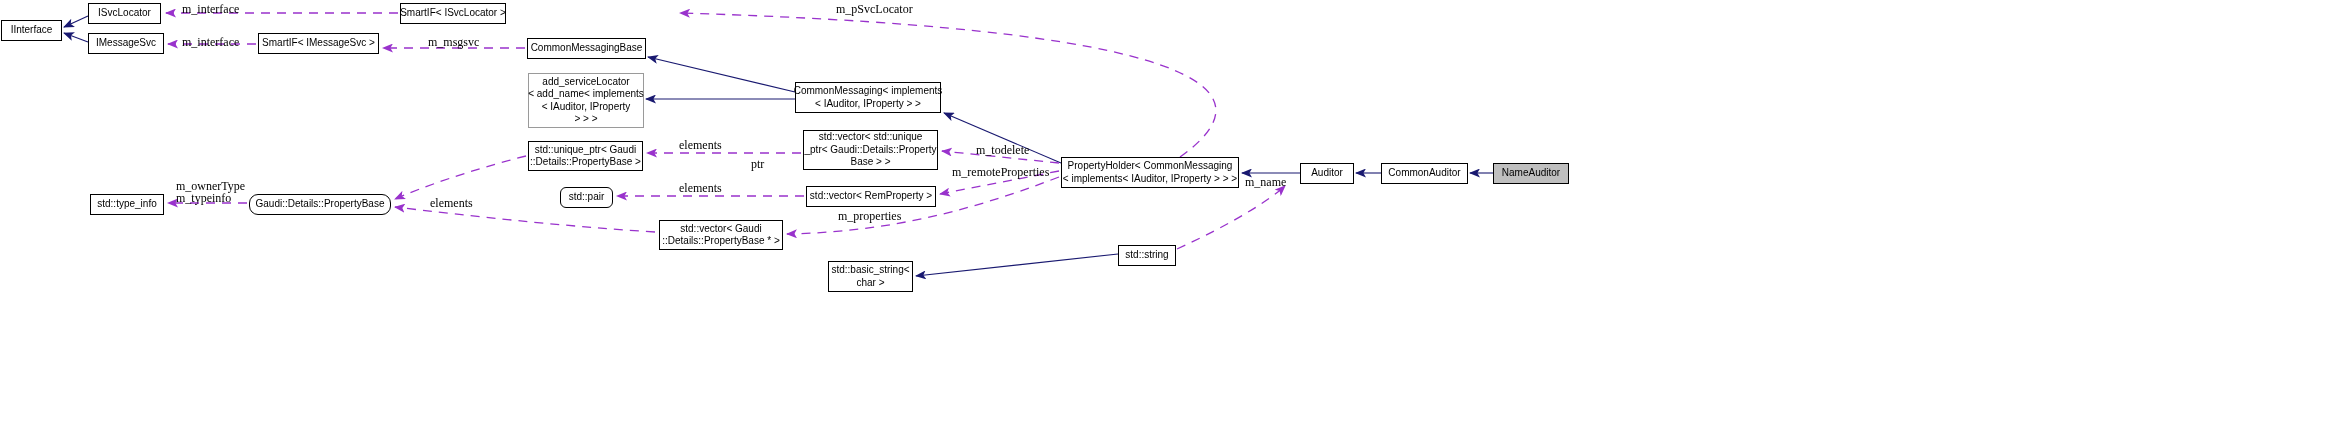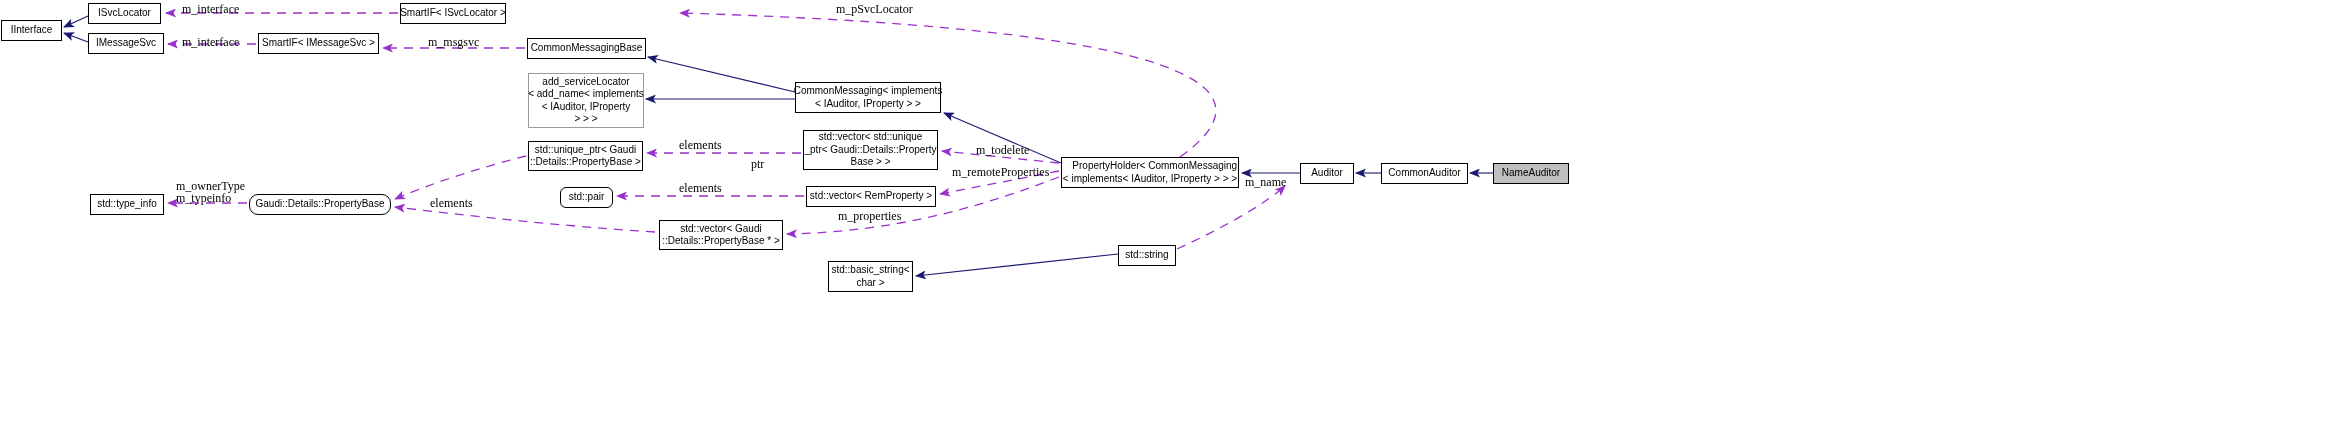--- a/index.html
+++ b/index.html
@@ -75,21 +75,21 @@
 ::Details::PropertyBase &gt;</div>
       <div class="node" style="left: 803px; top: 130px; width: 135px; height: 40px;">std::vector&lt; std::unique
 _ptr&lt; Gaudi::Details::Property
 Base &gt; &gt;</div>
       <div class="node" style="left: 560px; top: 187px; width: 53px; height: 21px; border-radius: 6px;">std::pair</div>
       <div class="node" style="left: 806px; top: 186px; width: 130px; height: 21px;">std::vector&lt; RemProperty &gt;</div>
       <div class="node" style="left: 90px; top: 194px; width: 74px; height: 21px;">std::type_info</div>
       <div class="node" style="left: 249px; top: 194px; width: 142px; height: 21px; border-radius: 9px;">Gaudi::Details::PropertyBase</div>
       <div class="node" style="left: 659px; top: 220px; width: 124px; height: 30px;">std::vector&lt; Gaudi
 ::Details::PropertyBase * &gt;</div>
-      <div class="node" style="left: 1061px; top: 157px; width: 178px; height: 31px; text-align: right;">PropertyHolder&lt; CommonMessaging
+      <div class="node" style="left: 1061px; top: 157px; width: 178px; height: 31px;">PropertyHolder&lt; CommonMessaging
 &lt; implements&lt; IAuditor, IProperty &gt; &gt; &gt;</div>
       <div class="node" style="left: 1118px; top: 245px; width: 58px; height: 21px;">std::string</div>
       <div class="node" style="left: 828px; top: 261px; width: 85px; height: 31px;">std::basic_string&lt;
 char &gt;</div>
       <div class="node" style="left: 1300px; top: 163px; width: 54px; height: 21px;">Auditor</div>
       <div class="node" style="left: 1381px; top: 163px; width: 87px; height: 21px;">CommonAuditor</div>
       <div class="node gray-fill" style="left: 1493px; top: 163px; width: 76px; height: 21px;">NameAuditor</div>
     </div>
   <div class="labels">
       <div class="edge-label" style="left: 182px; top: 3px;">m_interface</div>

